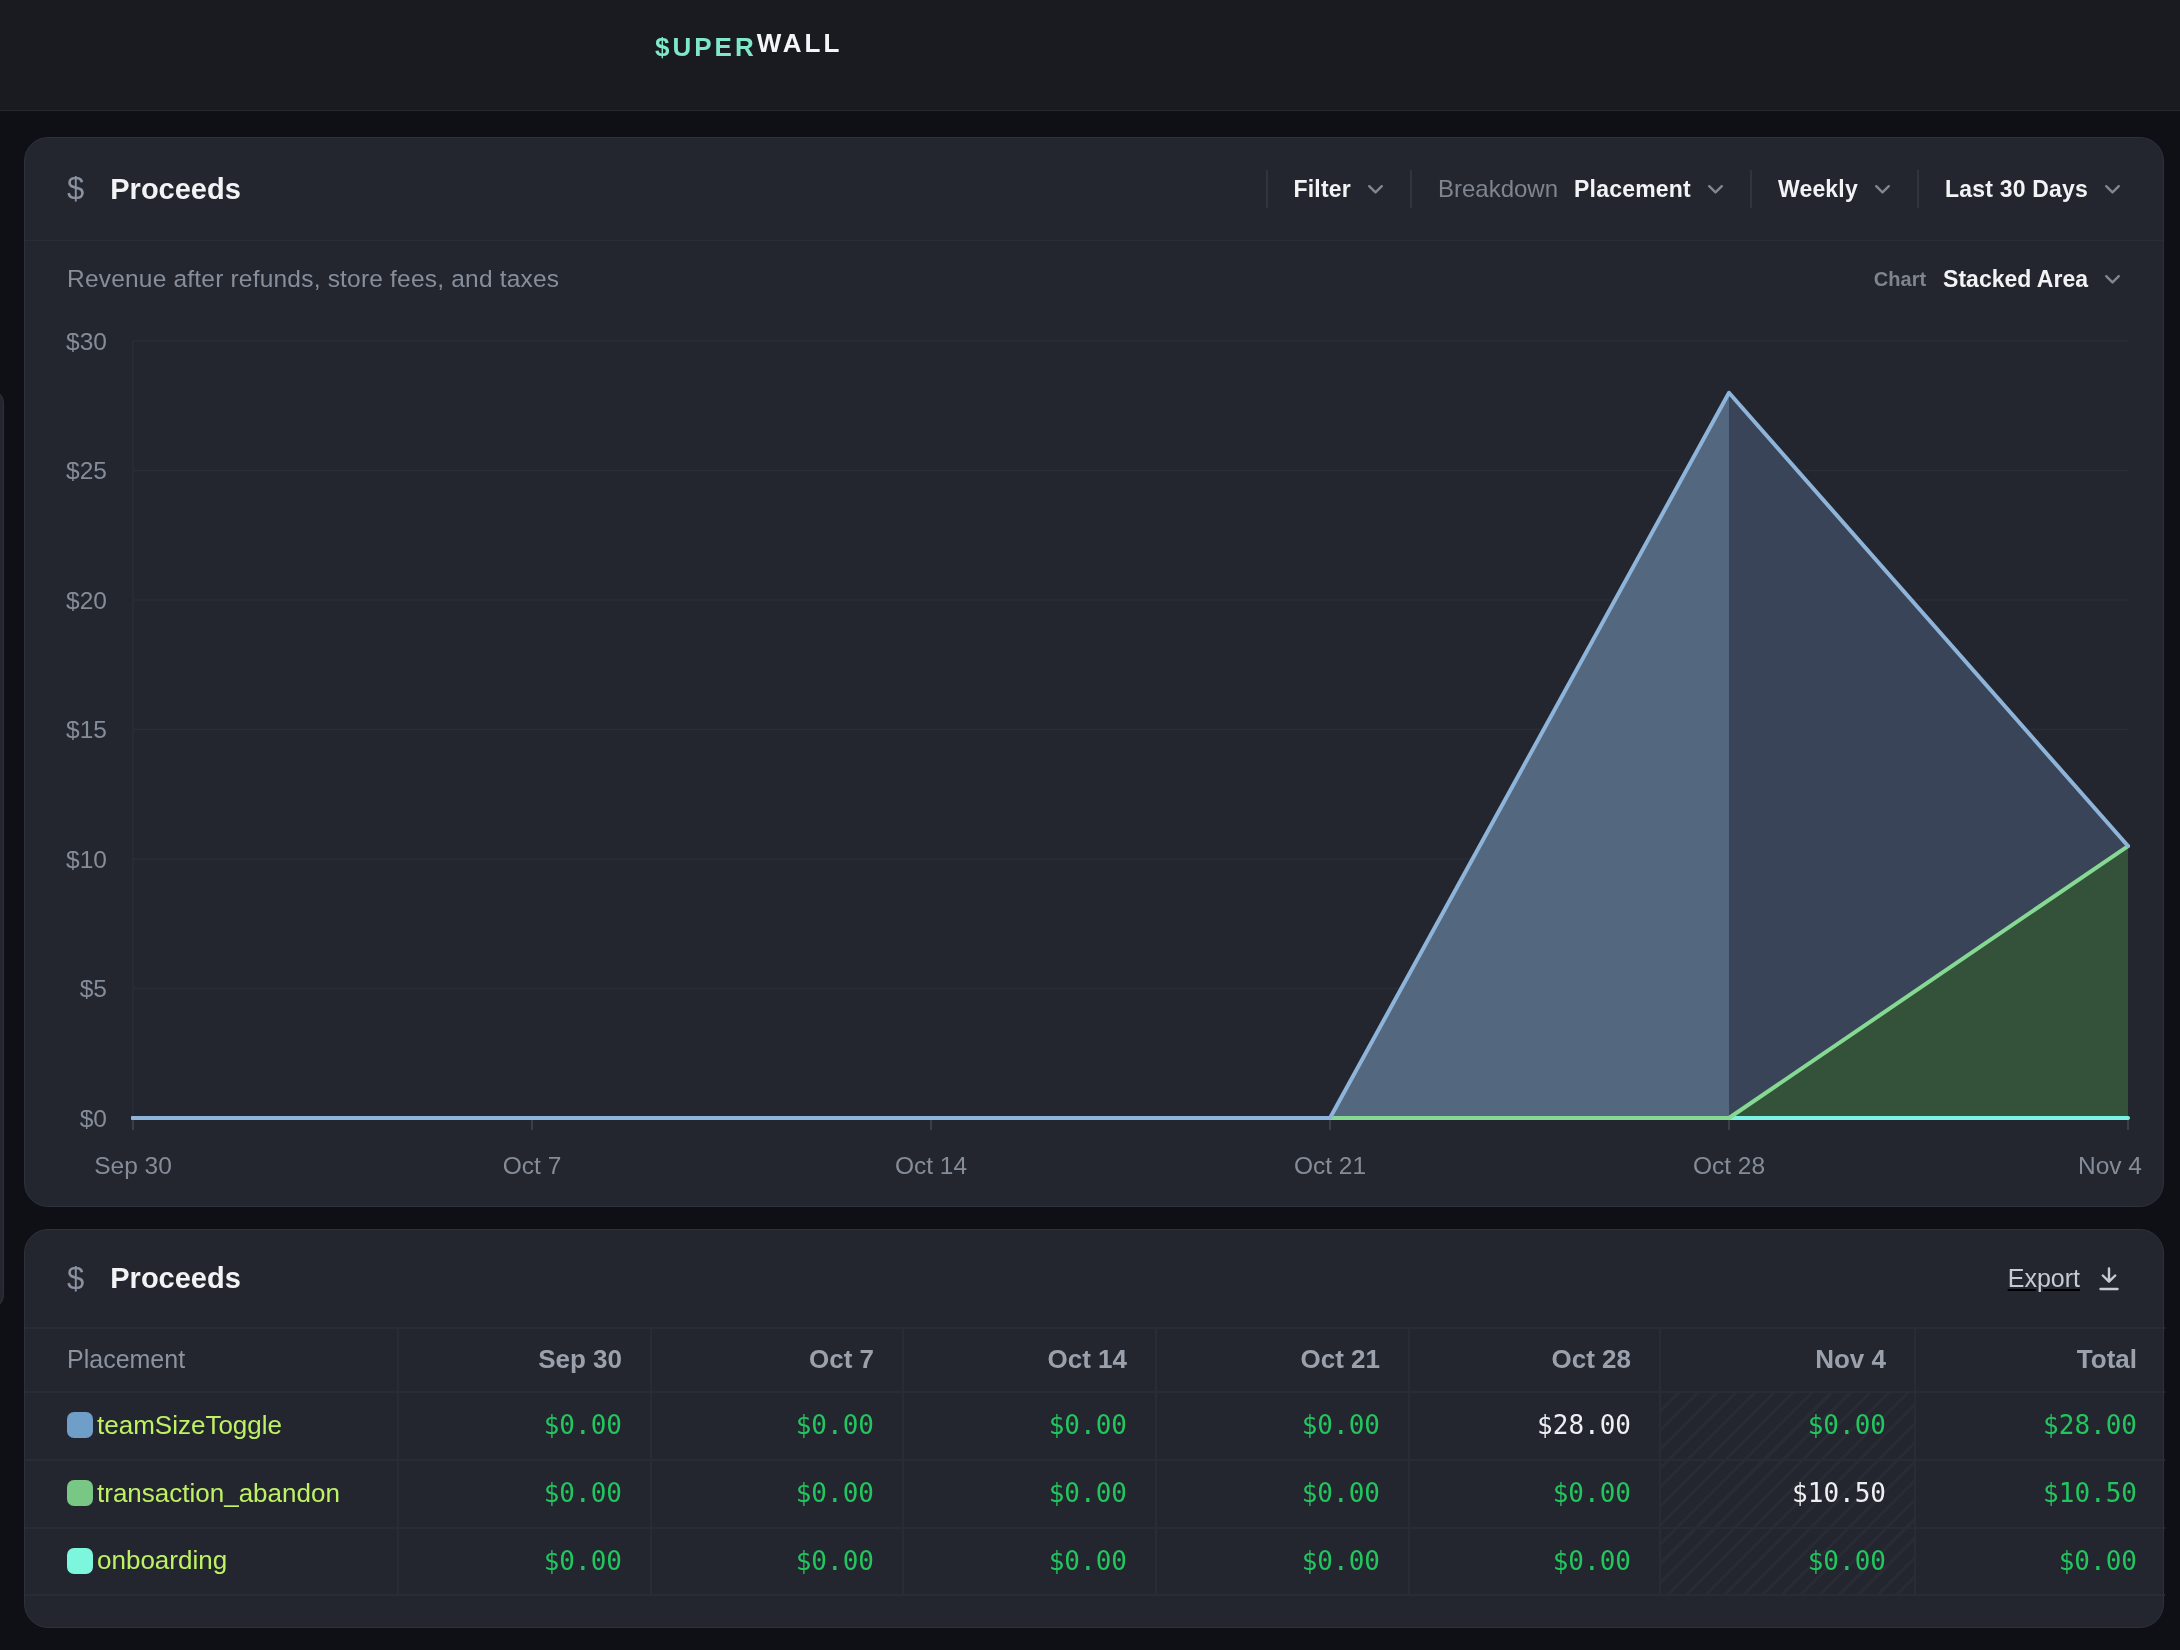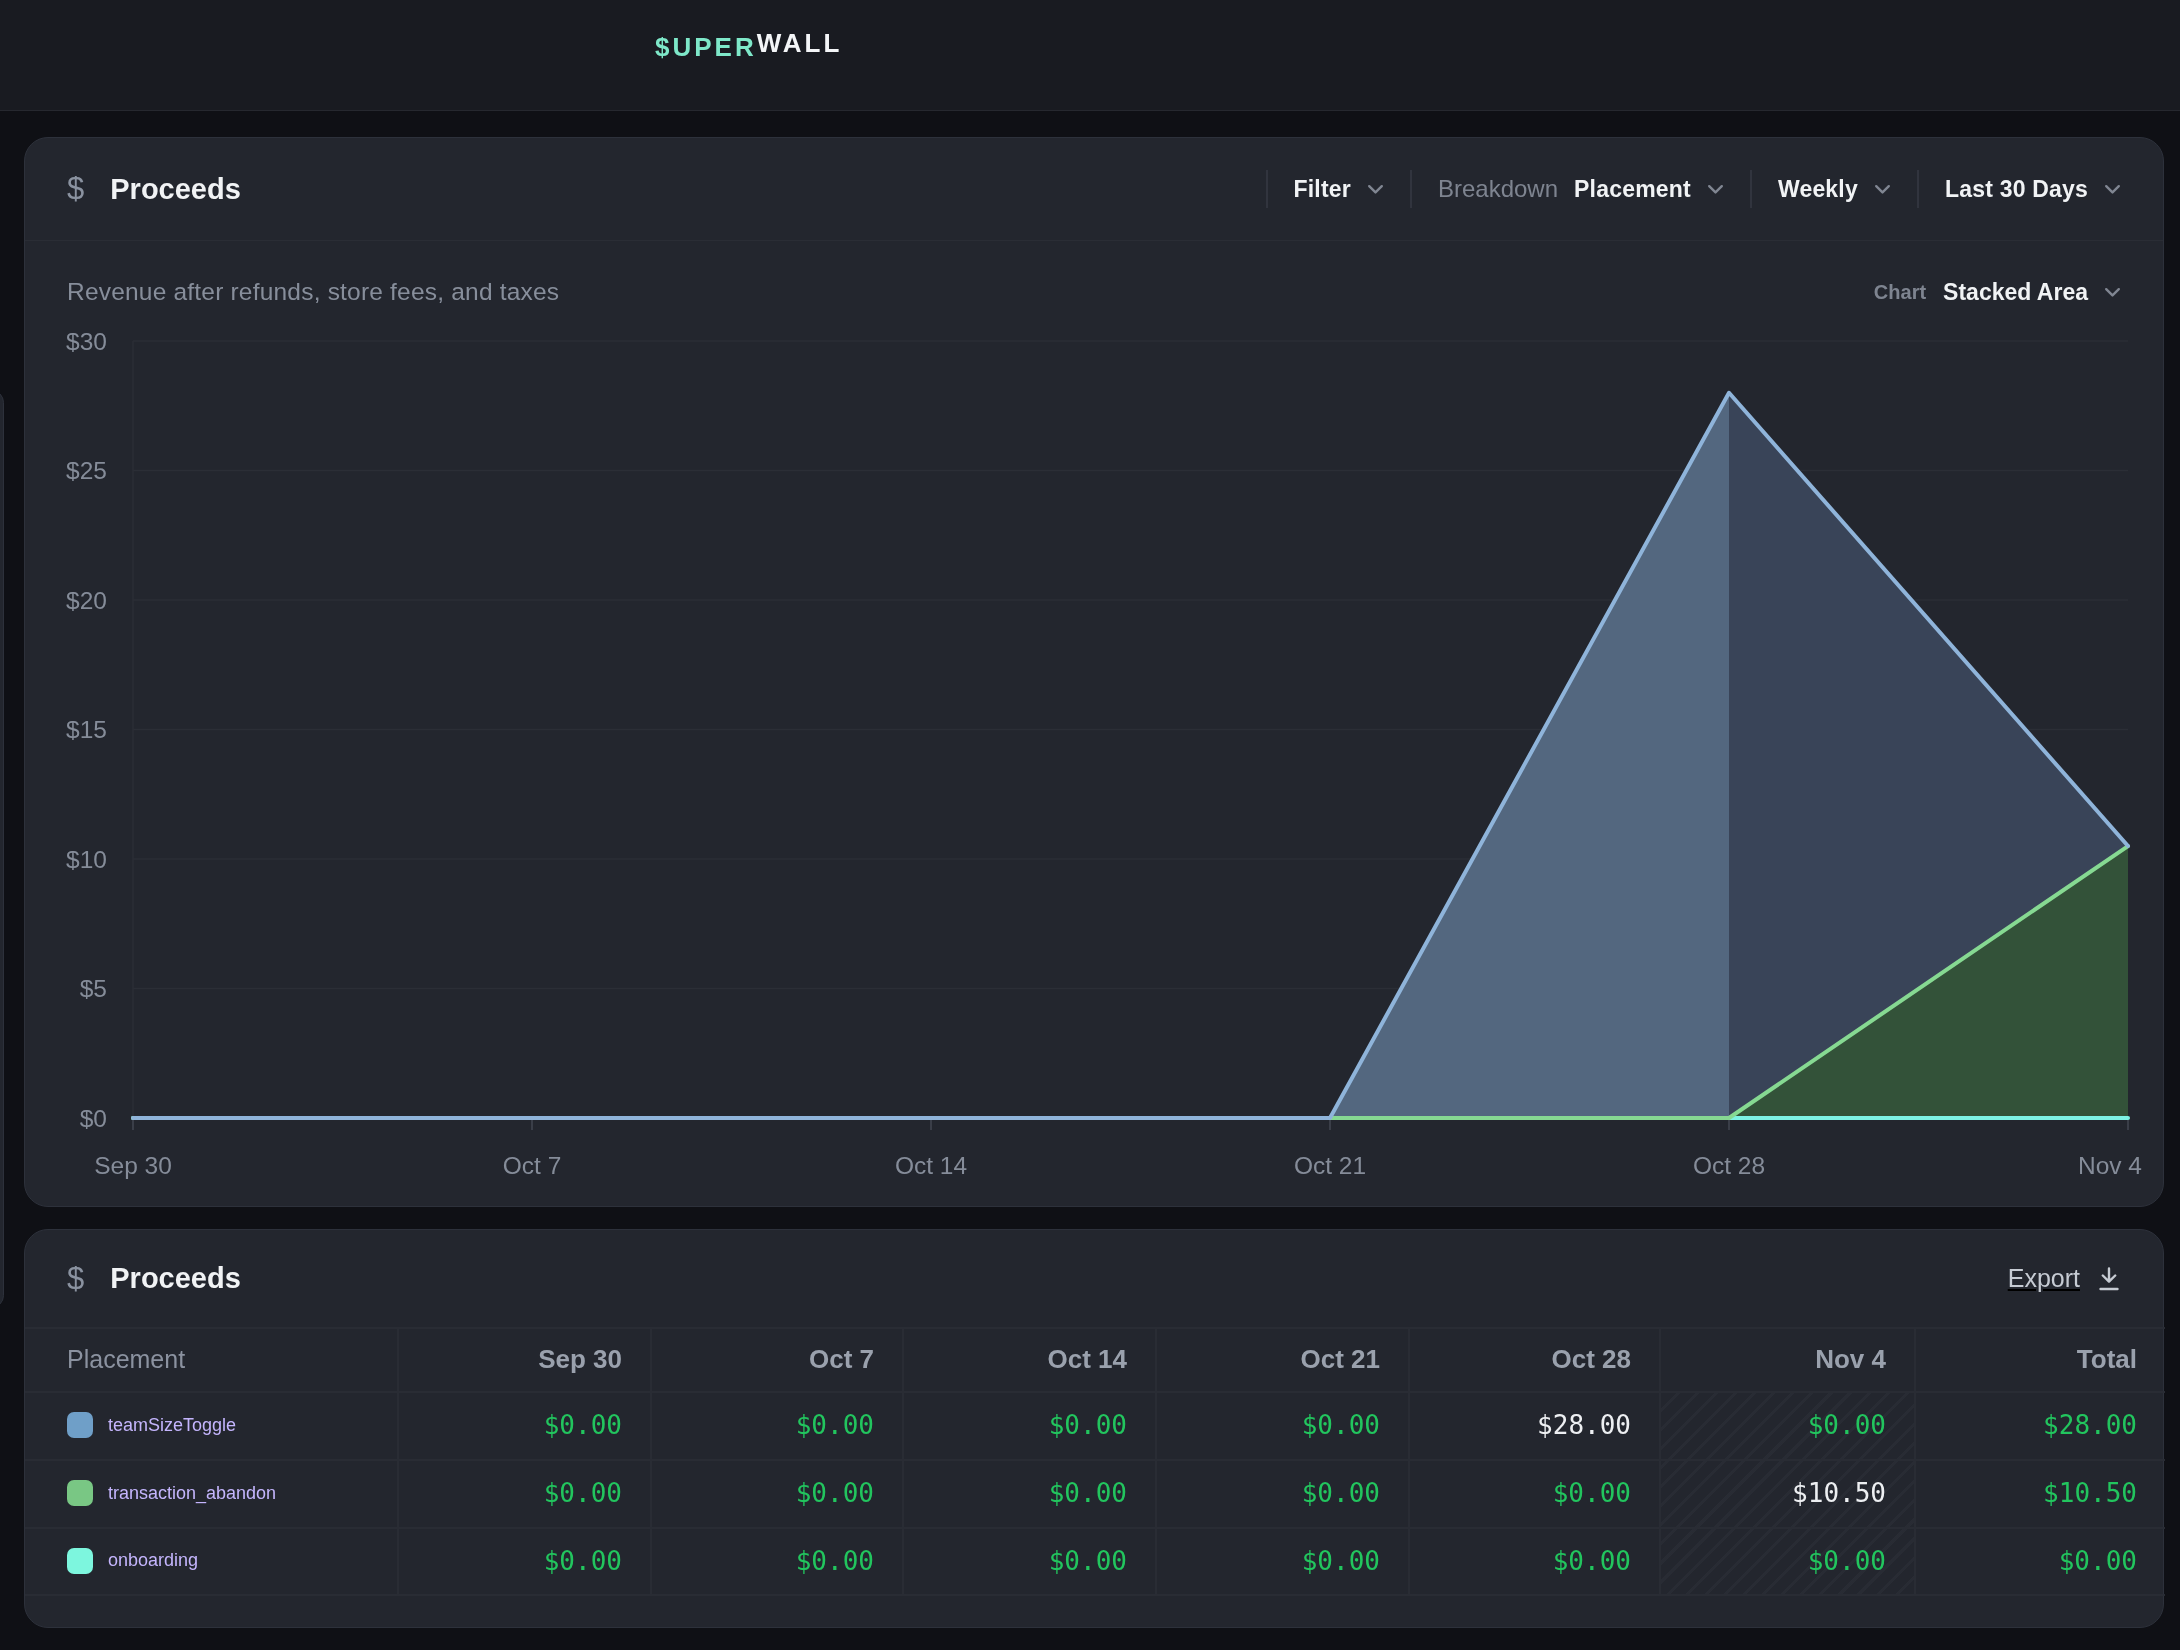--- a/index.html
+++ b/index.html
@@ -48,21 +48,21 @@
   .controls { margin-left:auto; display:flex; align-items:center; }
   .ctl-div { width:2px; height:38px; background:#31343E; }
   .ctl { display:flex; align-items:center; padding:0 26px; cursor:pointer; }
   .ctl-label { color:#F1F3F5; font-size:23px; font-weight:700; letter-spacing:0.2px; }
   .ctl-pre { color:#7E8490; font-size:24px; font-weight:400; margin-right:16px; }
   .chev { color:#808692; margin-left:16px; flex:none; }
   .ctl:last-child { padding-right:0; }
 
   
   .sub-row {
-    position:absolute; left:0; top:110px; width:100%; height:88px;
+    position:absolute; left:0; top:97px; width:100%; height:88px;
     display:flex; align-items:center; padding:0 42px;
   }
   .subtitle { color:#878E9B; font-size:24.5px; font-weight:400; letter-spacing:0.2px; }
   .chart-type { margin-left:auto; display:flex; align-items:center; cursor:pointer; }
   .ct-label { color:#7E8490; font-size:20px; font-weight:700; margin-right:17px; }
   .ct-value { color:#F1F3F5; font-size:23px; font-weight:700; }
 
   .chart-svg { position:absolute; left:0; top:0; width:2140px; height:1070px; pointer-events:none; }
 
   
@@ -80,21 +80,21 @@
     grid-template-columns:372px 253px 252px 253px 253px 251px 255px 251px;
     grid-template-rows:64px 68px 68px 67px;
   }
   .cell { display:flex; align-items:center; }
   .cell.num { justify-content:flex-end; padding-right:28px; }
   .cell.lbl { padding-left:42px; }
   .th { color:#9AA1AD; font-size:26px; font-weight:700; }
   .th-placement { color:#8B92A0; font-size:25px; font-weight:400; }
   .val { font-size:26px; color:#22c55e; letter-spacing:0px; }
   .val.bright { color:#EDEFF2; }
-  .row-label { color:#c4b5fd; font-size:18px; font-weight:400; margin-left:15px; }
+  .row-label { color:#bef264; font-size:26px; font-weight:400; margin-left:4px; }
   .swatch { width:26px; height:26px; border-radius:7px; flex:none; }
 
   .tline-h { position:absolute; left:0; width:2140px; height:1.5px; background:#292C34; }
   .tline-v { position:absolute; top:97px; width:1.5px; height:267px; background:#292C34; }
   .hatch {
     position:absolute; left:1634px; top:161px; width:255px; height:203px;
     background:repeating-linear-gradient(135deg, rgba(158,166,182,0.042) 0px, rgba(158,166,182,0.042) 3px, transparent 3px, transparent 13.5px);
   }
 </style>
 </head>

